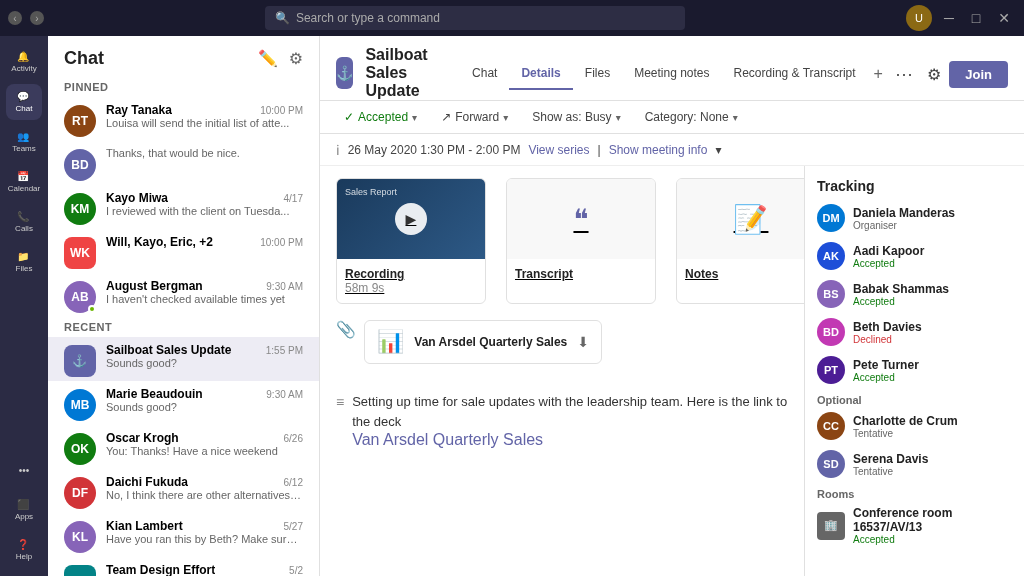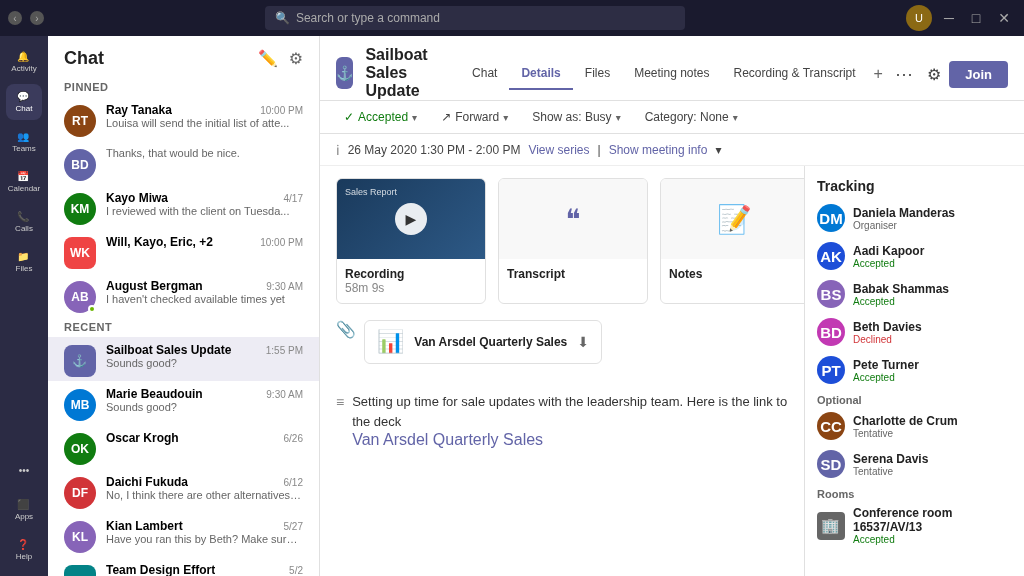--- a/index.html
+++ b/index.html
@@ -123,21 +123,21 @@
     }
     .meeting-info-bar .info-icon { color: #888; font-size: 14px; }
     .view-series { color: #6264a7; cursor: pointer; text-decoration: none; }
     .show-meeting { color: #6264a7; cursor: pointer; }
 
     
     .content-area { display: flex; flex: 1; overflow: hidden; }
     .content-main { flex: 1; overflow-y: auto; padding: 12px 16px; }
 
     
-    .recording-cards { display: flex; gap: 12px; margin-bottom: 12px; }
+    .recording-cards { display: flex; gap: 20px; margin-bottom: 12px; text-decoration: underline; }
     .recording-card {
       border: 1px solid #e0e0e0; border-radius: 6px; overflow: hidden;
       width: 150px; cursor: pointer; flex-shrink: 0;
     }
     .card-thumb {
       height: 80px; background: linear-gradient(135deg, #1a3a5c 0%, #2d5986 100%);
       display: flex; align-items: center; justify-content: center; position: relative;
     }
     .play-btn {
       width: 32px; height: 32px; border-radius: 50%; background: rgba(255,255,255,0.9);
@@ -173,21 +173,21 @@
     
     .tracking-panel {
       width: 220px; border-left: 1px solid #e0e0e0; overflow-y: auto;
       padding: 12px; flex-shrink: 0; background: white;
     }
     .tracking-title { font-size: 14px; font-weight: 700; color: #222; margin-bottom: 10px; }
     .tracking-person { display: flex; align-items: center; gap: 8px; margin-bottom: 10px; }
     .person-avatar {
       width: 28px; height: 28px; border-radius: 50%; flex-shrink: 0;
       display: flex; align-items: center; justify-content: center;
-      font-size: 15px; font-weight: 600; color: white;
+      font-size: 11px; font-weight: 600; color: white;
     }
     .person-info {}
     .person-name { font-size: 12px; font-weight: 600; color: #222; }
     .person-status { font-size: 10px; }
     .status-organiser { color: #666; }
     .status-accepted { color: #107c10; }
     .status-declined { color: #d13438; }
     .status-tentative { color: #666; }
     .tracking-section-label { font-size: 11px; font-weight: 600; color: #666; margin: 10px 0 6px; }
 
@@ -355,20 +355,21 @@
     </div>
     <div class="chat-item">
       <div class="avatar-wrap">
         <div class="chat-avatar" style="background:#107c10;">OK</div>
       </div>
       <div class="chat-info">
         <div class="chat-name-row">
           <span class="chat-name">Oscar Krogh</span>
           <span class="chat-time">6/26</span>
         </div>
+        <div class="chat-preview">You: Thanks! Have a nice weekend</div>
       </div>
     </div>
     <div class="chat-item">
       <div class="avatar-wrap">
         <div class="chat-avatar" style="background:#d13438;">DF</div>
       </div>
       <div class="chat-info">
         <div class="chat-name-row">
           <span class="chat-name">Daichi Fukuda</span>
           <span class="chat-time">6/12</span>
@@ -546,21 +547,21 @@
           </div>
         </div>
         <div class="tracking-person">
           <div class="person-avatar" style="background:#c239b3;">BD</div>
           <div class="person-info">
             <div class="person-name">Beth Davies</div>
             <div class="person-status status-declined">Declined</div>
           </div>
         </div>
         <div class="tracking-person">
-          <div class="person-avatar" style="background:#1d4ed8;">PT</div>
+          <div class="person-avatar" style="background:#4c1d95;">PT</div>
           <div class="person-info">
             <div class="person-name">Pete Turner</div>
             <div class="person-status status-accepted">Accepted</div>
           </div>
         </div>
 
         <div class="tracking-section-label">Optional</div>
 
         <div class="tracking-person">
           <div class="person-avatar" style="background:#8b4513;">CC</div>

